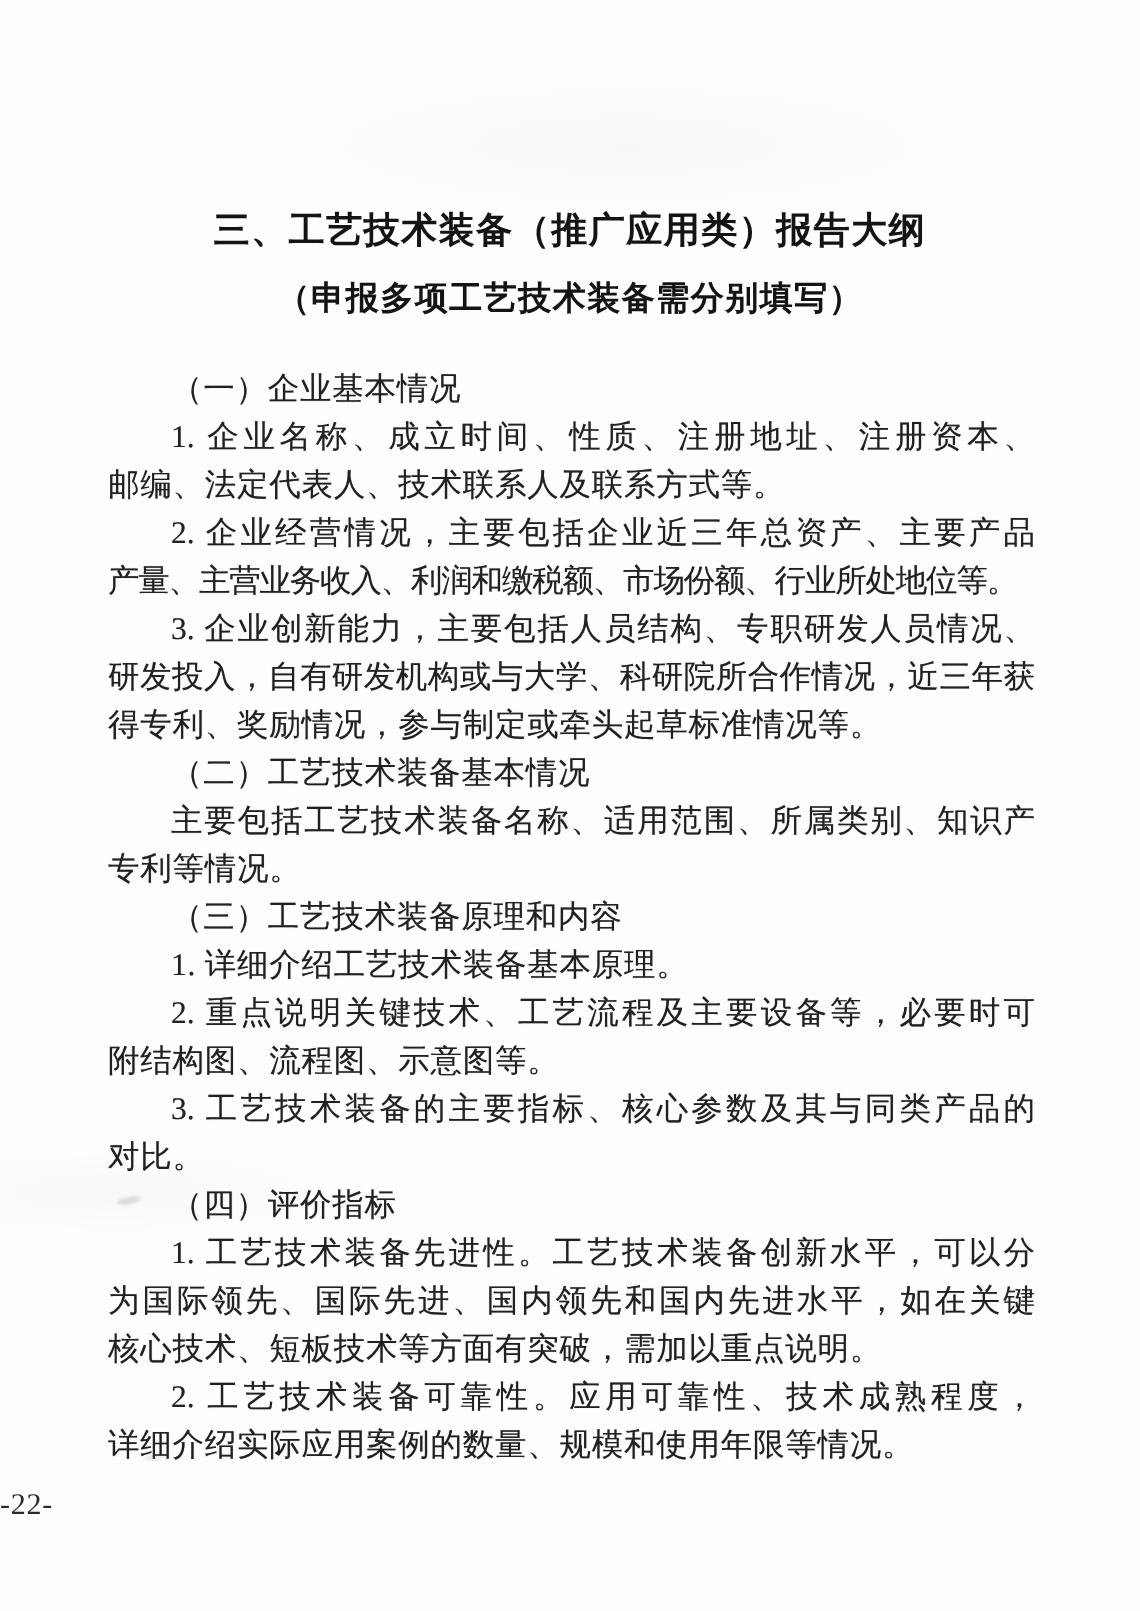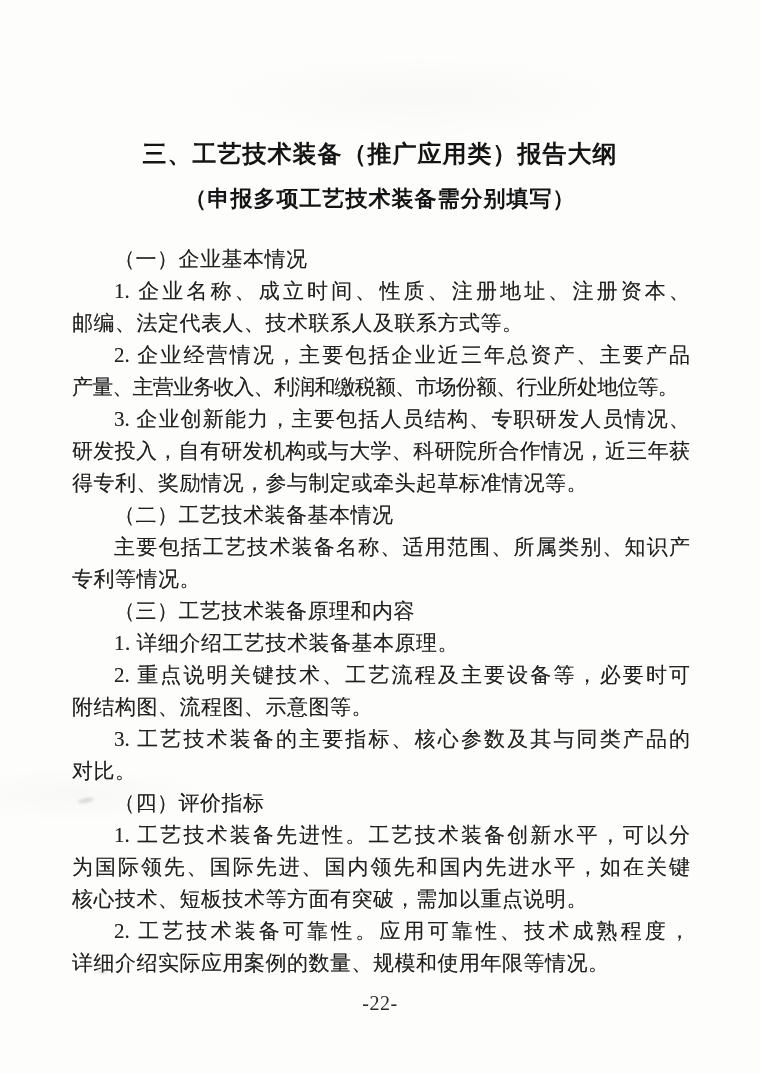--- a/index.html
+++ b/index.html
@@ -69,21 +69,20 @@
     text-align: justify;
     text-align-last: justify;
     overflow: hidden;
   }
   .line.tight { letter-spacing: -0.8px; }
   .footer {
     position: absolute;
     left: 0;
     right: 0;
     top: 992px;
-    text-align: center;
     font-family: "Liberation Serif", "DejaVu Serif", serif;
     font-size: 20px;
     color: #2a2a2a;
     letter-spacing: 0.5px;
   }
   .smudge {
     position: absolute;
     left: 78px;
     top: 798px;
     width: 16px;

